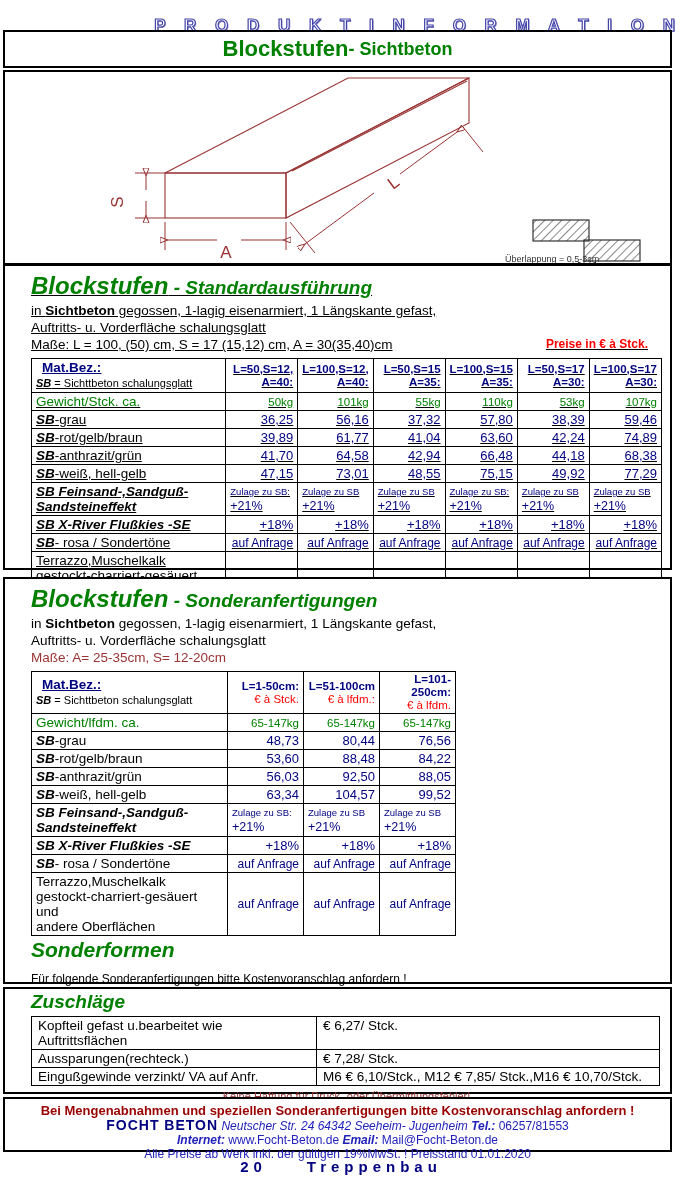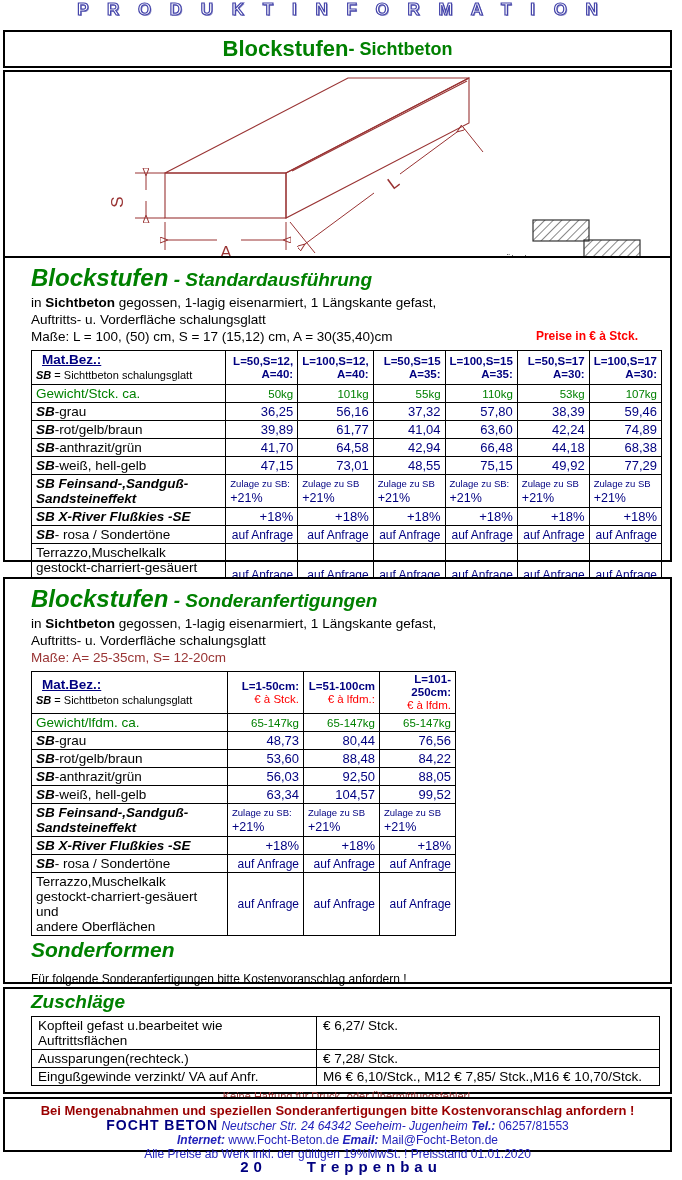--- a/index.html
+++ b/index.html
@@ -1,41 +1,41 @@
 <!DOCTYPE html>
 <html><head>
 <meta charset="utf-8">
 <style>
   html,body{margin:0;padding:0;background:#fff;}
   body{font-family:"Liberation Sans","DejaVu Sans",sans-serif;color:#000;}
   .page{position:relative;width:682px;height:1180px;background:#fff;overflow:hidden;}
   .box{position:absolute;left:3px;width:669px;border:2px solid #000;background:#fff;box-sizing:border-box;}
   
-  .kicker{position:absolute;top:0;left:0;width:100%;text-align:center;
+  .kicker{position:absolute;top:16px;left:0;width:100%;text-align:right;
     font-size:17px;font-weight:bold;letter-spacing:7px;color:#fff;
     -webkit-text-stroke:1.2px #4444aa;text-shadow:1px 1px 0 #9999cc;}
   
   .box-title{top:30px;height:38px;display:flex;align-items:center;justify-content:center;}
   .title-main{font-size:22px;font-weight:bold;color:#008000;}
   .title-sub{font-size:18px;font-weight:bold;color:#008000;}
   
   .box-diagram{top:70px;height:195px;}
   
-  .box-s1{top:256px;height:306px;padding:4px 8px 0 26px;}
+  .box-s1{top:264px;height:306px;padding:4px 8px 0 26px;text-decoration:underline;}
   .box-s2{top:577px;height:407px;padding:4px 8px 0 26px;}
   .box-zu{top:987px;height:107px;padding:2px 8px 0 26px;}
   .box-footer{top:1097px;height:55px;text-align:center;padding-top:4px;}
   .sec-head{margin:2px 0 2px 0;}
   .sec-head .h-main{font-size:24px;font-weight:bold;font-style:italic;color:#008000;}
   .sec-head .h-sub{font-size:19px;font-weight:bold;font-style:italic;color:#008000;}
   .desc{font-size:13.5px;line-height:17px;}
   .desc b{font-weight:bold;}
   .desc-row{display:flex;justify-content:space-between;align-items:flex-end;}
   .maroon{color:#993333;}
-  .price-note{color:#ff0000;font-weight:bold;font-size:12px;margin-right:24px;white-space:nowrap;padding-left:6px;}
+  .price-note{color:#ff0000;font-weight:bold;font-size:12px;margin-right:14px;white-space:nowrap;padding-left:6px;}
   
   table.price{border-collapse:collapse;margin-top:5px;}
   table.price td{border:1.4px solid #000;padding:1px 4px;box-sizing:border-box;vertical-align:middle;}
   td.lbl{width:196px;font-size:13.5px;white-space:pre-line;line-height:15px;}
   .sbp{font-weight:bold;font-style:italic;}
   td.c6{width:72px;} td.c3{width:76px;}
   .t-head{color:#000080;font-weight:bold;text-align:right;font-size:11.5px;white-space:pre-line;line-height:13px;vertical-align:top;}
   .t-head .red{color:#ff0000;font-weight:normal;display:block;}
   .matbez{font-size:13.5px;font-weight:bold;color:#000080;text-decoration:underline;padding-left:6px;}
   .matsub{font-size:11px;color:#000;}

